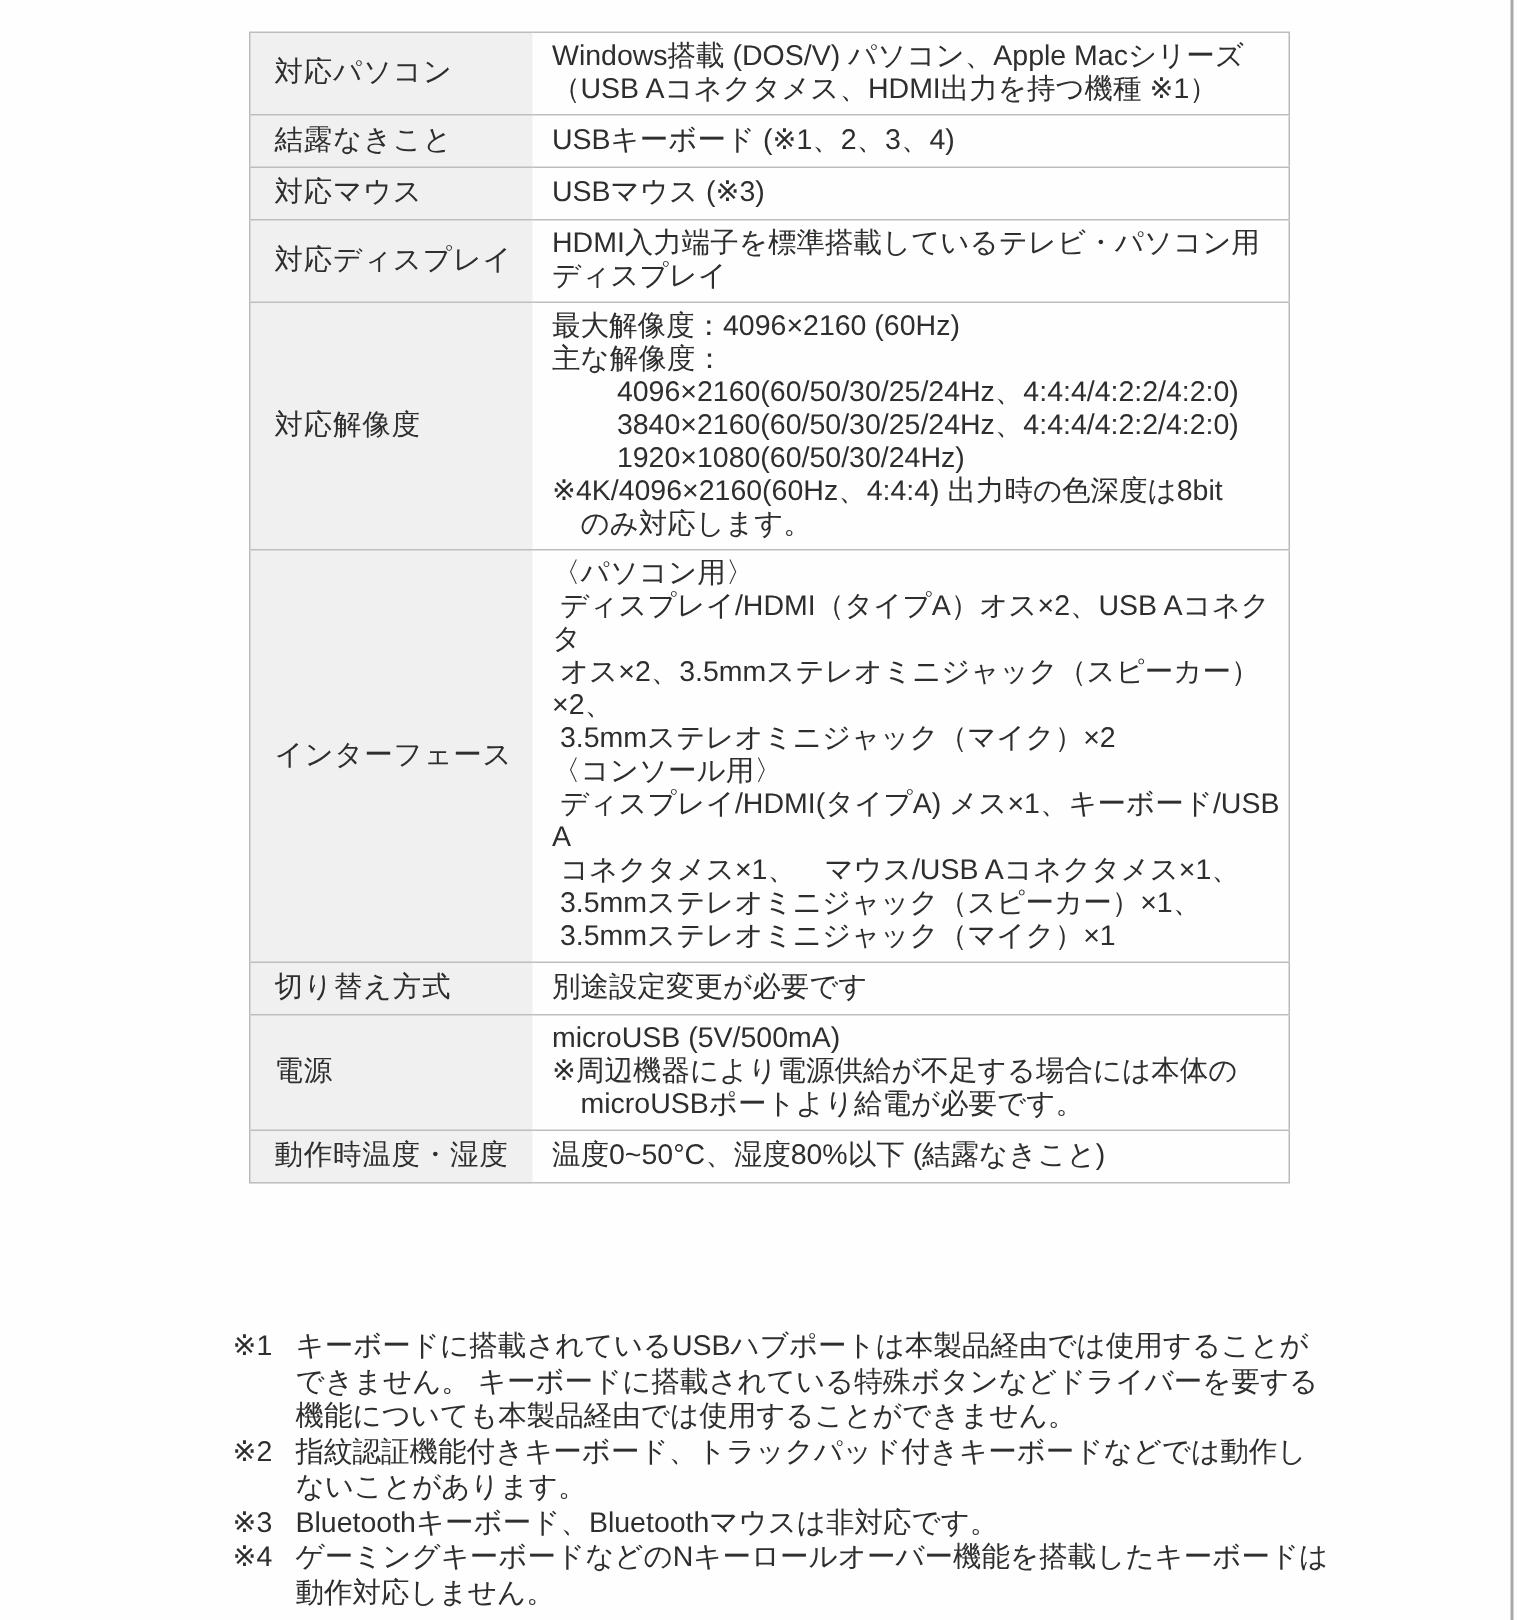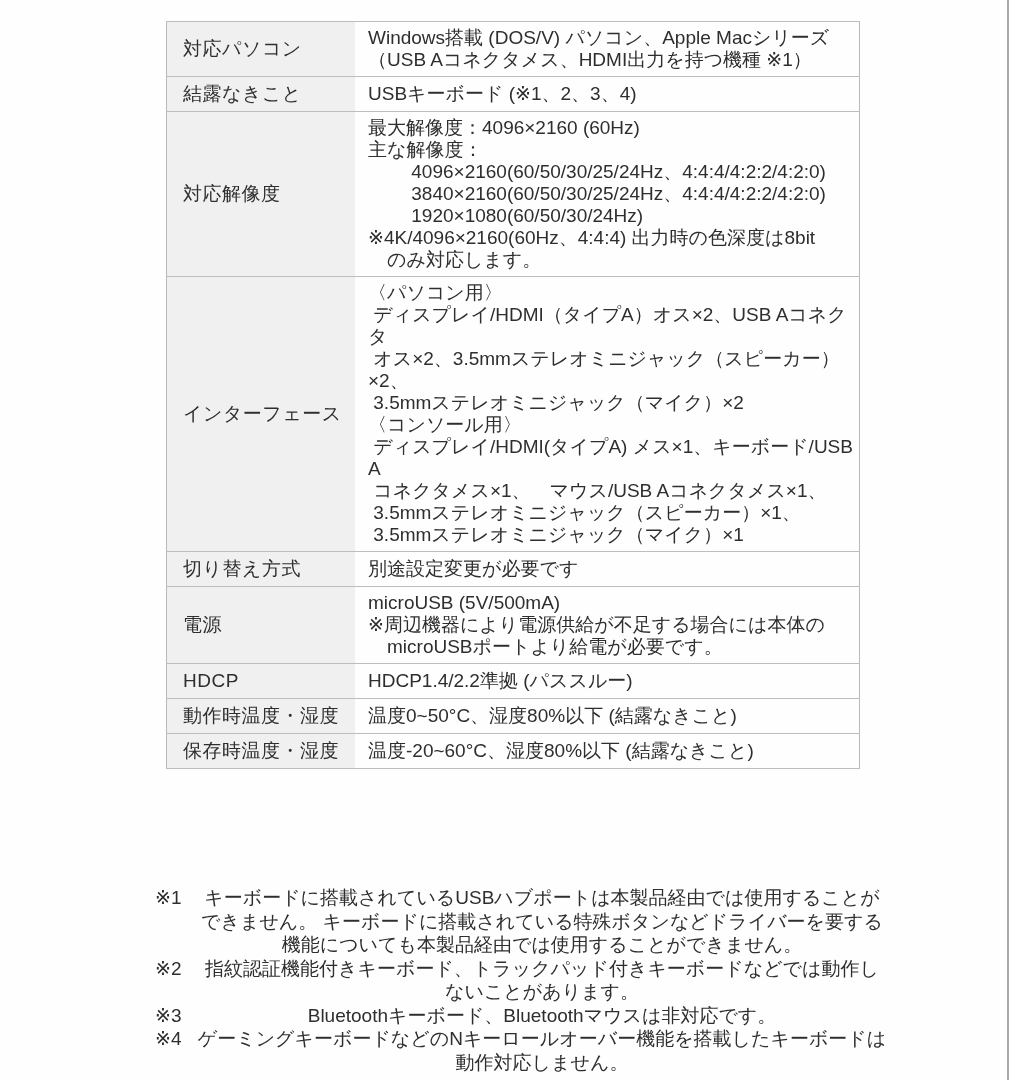--- a/index.html
+++ b/index.html
@@ -79,21 +79,20 @@
     display: flex;
     align-items: flex-start;
   }
   .fn-marker {
     flex: 0 0 42px;
   }
   .fn-text {
     flex: 1;
     white-space: pre-wrap;
     word-break: break-word;
-    text-align: center;
   }
 </style>
 </head>
 <body>
 
 <div class="page">
 
   <table class="spec-table">
     <tbody>
 
@@ -101,21 +100,29 @@
           <th class="label-cell">対応パソコン</th>
           <td class="value-cell">Windows搭載 (DOS/V) パソコン、Apple Macシリーズ
 （USB Aコネクタメス、HDMI出力を持つ機種 ※1）</td>
         </tr>
 
         <tr class="spec-row">
           <th class="label-cell">結露なきこと</th>
           <td class="value-cell">USBキーボード (※1、2、3、4)</td>
         </tr>
 
+        <tr class="spec-row">
+          <th class="label-cell">対応マウス</th>
+          <td class="value-cell">USBマウス (※3)</td>
+        </tr>
 
+        <tr class="spec-row">
+          <th class="label-cell">対応ディスプレイ</th>
+          <td class="value-cell">HDMI入力端子を標準搭載しているテレビ・パソコン用ディスプレイ</td>
+        </tr>
 
         <tr class="spec-row">
           <th class="label-cell">対応解像度</th>
           <td class="value-cell">最大解像度：4096×2160 (60Hz)
 主な解像度：
 　　 4096×2160(60/50/30/25/24Hz、4:4:4/4:2:2/4:2:0)
 　　 3840×2160(60/50/30/25/24Hz、4:4:4/4:2:2/4:2:0)
 　　 1920×1080(60/50/30/24Hz)
 ※4K/4096×2160(60Hz、4:4:4) 出力時の色深度は8bit
 　のみ対応します。</td>
@@ -141,34 +148,26 @@
         </tr>
 
         <tr class="spec-row">
           <th class="label-cell">電源</th>
           <td class="value-cell">microUSB (5V/500mA)
 ※周辺機器により電源供給が不足する場合には本体の
 　microUSBポートより給電が必要です。</td>
         </tr>
 
 
-        <tr class="spec-row">
-          <th class="label-cell">HDCP</th>
-          <td class="value-cell">HDCP1.4/2.2準拠 (パススルー)</td>
-        </tr>
 
         <tr class="spec-row">
           <th class="label-cell">動作時温度・湿度</th>
           <td class="value-cell">温度0~50°C、湿度80%以下 (結露なきこと)</td>
         </tr>
 
-        <tr class="spec-row">
-          <th class="label-cell">保存時温度・湿度</th>
-          <td class="value-cell">温度-20~60°C、湿度80%以下 (結露なきこと)</td>
-        </tr>
       </tbody>
   </table>
 
   <div class="footnotes">
 
       <div class="footnote">
         <span class="fn-marker">※1</span>
         <span class="fn-text">キーボードに搭載されているUSBハブポートは本製品経由では使用することができません。 キーボードに搭載されている特殊ボタンなどドライバーを要する機能についても本製品経由では使用することができません。</span>
       </div>
 

